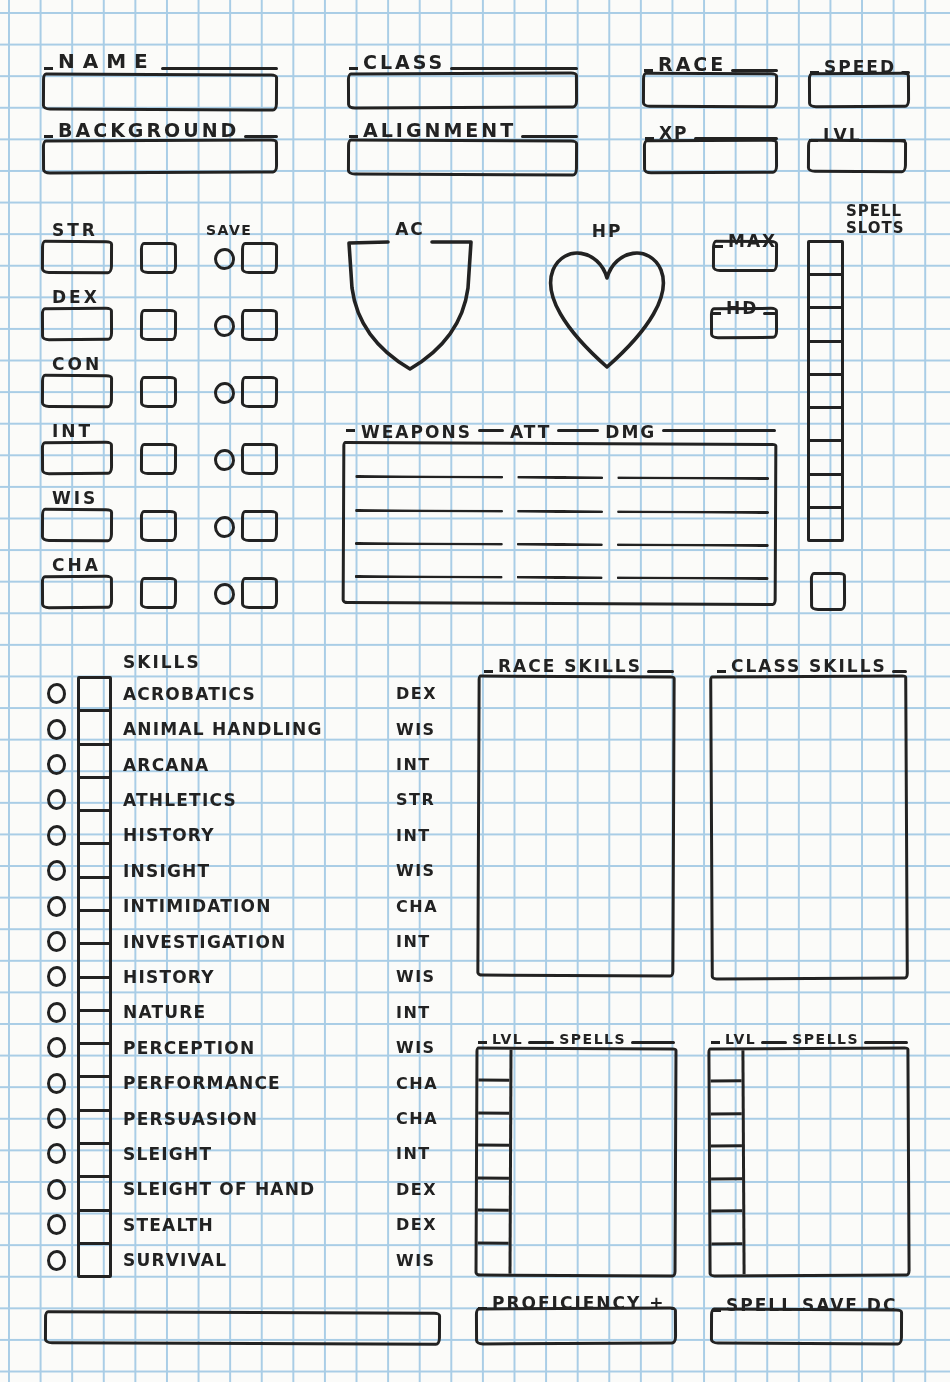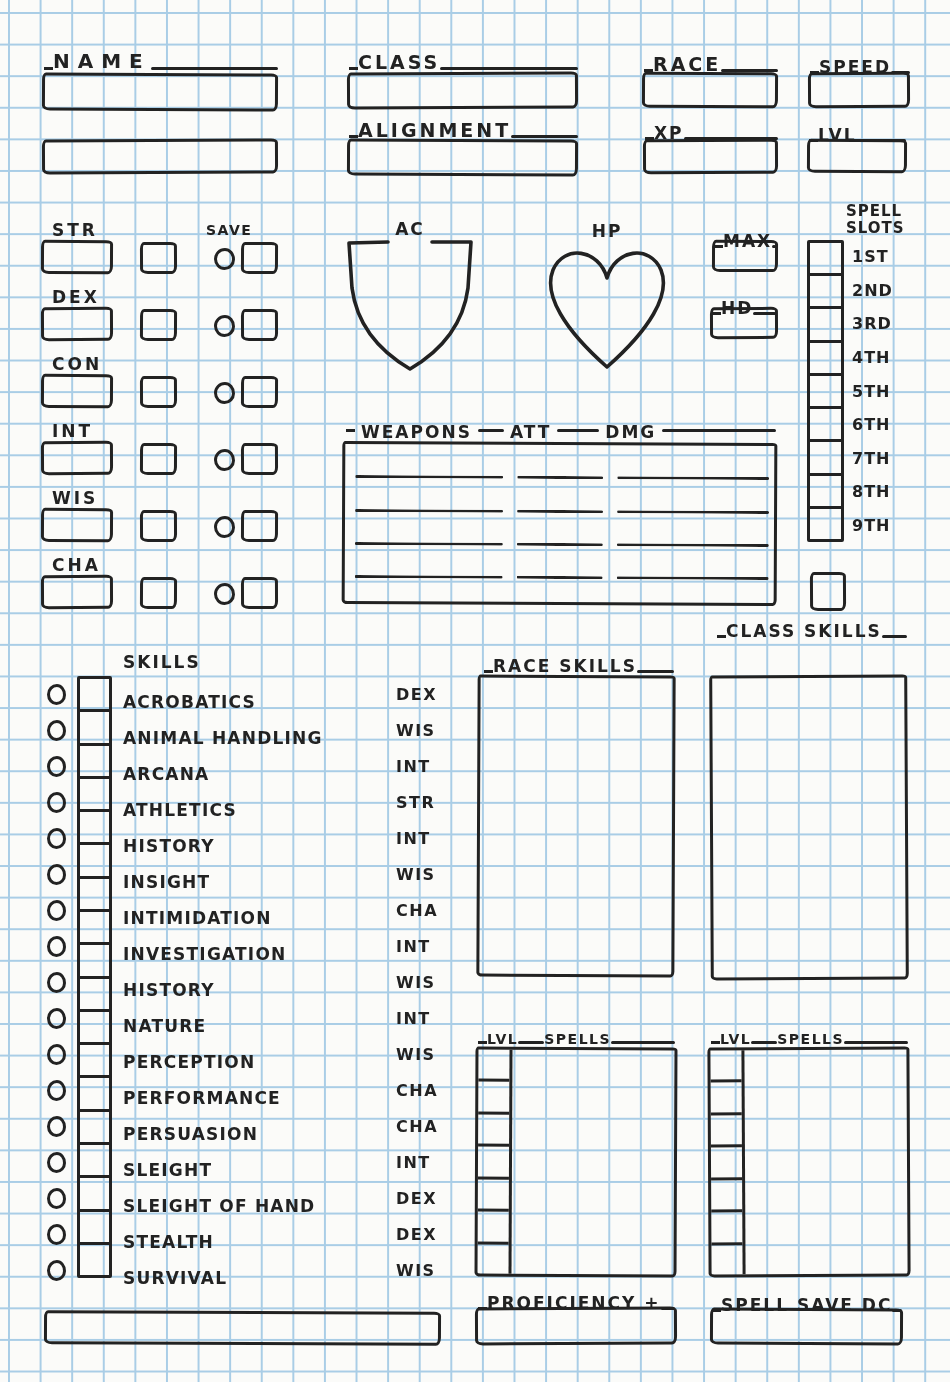--- a/index.html
+++ b/index.html
@@ -13,21 +13,21 @@
       linear-gradient(to right, var(--gridc) 0 1.6px, transparent 1.6px),
       linear-gradient(to bottom, var(--gridc) 0 1.6px, transparent 1.6px);
     background-size:31.6px 31.6px;
     background-position:8px 12px;
   }
   .lbl{ font-weight:700; color:var(--ink); white-space:nowrap; }
   .lbl-name{font-size:20px;letter-spacing:8px;}
   .lbl-lg{font-size:19px;letter-spacing:3px;text-align:center;}
   .lbl-md{font-size:17px;letter-spacing:2px;}
   .lbl-sm{font-size:14px;letter-spacing:1.5px;}
-  .label-row{ position:absolute; display:flex; align-items:flex-end; height:24px; }
+  .label-row{ position:absolute; display:flex; align-items:flex-end; gap:5px; height:24px; }
   .tick{ width:9px; border-bottom:3px solid var(--ink); margin-bottom:3px; flex:0 0 auto; }
   .tail{ flex:1 1 auto; border-bottom:3px solid var(--ink); margin-bottom:3px; border-radius:2px; }
   .tail-sm{ flex:0 0 26px; } .tail-md{ flex:0 0 42px; }
   .box{ position:absolute; border:3px solid var(--ink);
         border-radius:4px 7px 5px 8px / 7px 4px 8px 5px; background:transparent; }
   .big-box{ position:absolute; border:3px solid var(--ink); border-radius:3px 5px 4px 6px/5px 3px 6px 4px; }
   .r-a{ transform:rotate(.25deg);} .r-b{ transform:rotate(-.3deg);}
   .circle{ border:3px solid var(--ink); border-radius:52% 48% 50% 50% / 50% 52% 48% 50%; background:transparent; }
 
   
@@ -54,21 +54,21 @@
   
   #weapons-header{ position:absolute; left:346px; top:421px; width:430px; display:flex; align-items:center; gap:6px; height:22px; }
   .w-row{ position:absolute; left:0; width:100%; height:0; }
   .w-seg{ position:absolute; height:0; border-bottom:3px solid var(--ink); border-radius:2px; }
   .w-s1{ left:10px; width:148px; } .w-s2{ left:172px; width:86px; } .w-s3{ left:272px; width:152px; }
 
   
   #skill-rows{ position:absolute; left:40px; top:676px; width:420px; height:602px; display:flex; flex-direction:column; }
   .skill-row{ flex:1; display:flex; align-items:center; padding-left:7px; }
   .sk-circ{ width:19px; height:21px; flex:0 0 auto; }
-  .sk-name{ margin-left:57px; font-weight:700; font-size:17px; letter-spacing:1.2px; color:var(--ink);margin-top:16px; }
+  .sk-name{ margin-left:57px; font-weight:700; font-size:17px; letter-spacing:1.2px; color:var(--ink); }
   .sk-ab{ margin-left:auto; width:64px; font-weight:700; font-size:16px; letter-spacing:1.5px; color:var(--ink); }
 
   .shape-lbl{ position:absolute; left:50%; transform:translateX(-50%); font-weight:700;
               font-size:17px; letter-spacing:2px; color:var(--ink); }
   svg{ display:block; overflow:visible; }
 </style>
 </head>
 <body>
 
 <div class="sheet">
@@ -94,20 +94,25 @@
   </div>
   <div class="box r-a" style="left:642px;top:72px;width:136px;height:36px"></div>
 
   <div class="label-row" style="left:810px;top:53px;width:100px">
     <i class="tick"></i>
     <span class="lbl lbl-md">SPEED</span>
     <i class="tail"></i>
   </div>
   <div class="box r-b" style="left:808px;top:72px;width:102px;height:36px"></div>
 
+  <div class="label-row" style="left:44px;top:117px;width:234px">
+    <i class="tick"></i>
+    <span class="lbl lbl-lg">BACKGROUND</span>
+    <i class="tail"></i>
+  </div>
   <div class="box r-b" style="left:42px;top:139px;width:236px;height:35px"></div>
 
   <div class="label-row" style="left:349px;top:117px;width:229px">
     <i class="tick"></i>
     <span class="lbl lbl-lg">ALIGNMENT</span>
     <i class="tail"></i>
   </div>
   <div class="box r-a" style="left:347px;top:139px;width:231px;height:37px"></div>
 
   <div class="label-row" style="left:645px;top:119px;width:133px">
@@ -206,31 +211,20 @@
       <div class="lcell"></div>
       <div class="lcell"></div>
       <div class="lcell"></div>
       <div class="lcell"></div>
       <div class="lcell"></div>
       <div class="lcell"></div>
       <div class="lcell"></div>
       <div class="lcell"></div>
       <div class="lcell"></div>
     </div>
-  <div id="slot-labels">
-      <span class="slot-label">1ST</span>
-      <span class="slot-label">2ND</span>
-      <span class="slot-label">3RD</span>
-      <span class="slot-label">4TH</span>
-      <span class="slot-label">5TH</span>
-      <span class="slot-label">6TH</span>
-      <span class="slot-label">7TH</span>
-      <span class="slot-label">8TH</span>
-      <span class="slot-label">9TH</span>
-    </div>
   <div class="box r-b" style="left:810px;top:572px;width:36px;height:39px"></div>
 
   <div id="weapons-header">
     <i class="tick"></i>
     <span class="lbl lbl-md">WEAPONS</span>
     <i class="tail tail-sm"></i>
     <span class="lbl lbl-md">ATT</span>
     <i class="tail tail-md"></i>
     <span class="lbl lbl-md">DMG</span>
     <i class="tail"></i>
@@ -367,21 +361,21 @@
       </div>
     </div>
 
   <div class="label-row" style="left:484px;top:652px;width:190px">
     <i class="tick"></i>
     <span class="lbl lbl-md">RACE SKILLS</span>
     <i class="tail"></i>
   </div>
   <div class="big-box r-a" style="left:477px;top:675px;width:198px;height:302px"></div>
 
-  <div class="label-row" style="left:717px;top:617px;width:190px">
+  <div class="label-row" style="left:717px;top:652px;width:190px">
     <i class="tick"></i>
     <span class="lbl lbl-md">CLASS SKILLS</span>
     <i class="tail"></i>
   </div>
   <div class="big-box r-b" style="left:710px;top:675px;width:198px;height:305px"></div>
 
   <div class="label-row" style="left:478px;top:1023px;width:197px">
     <i class="tick"></i>
     <span class="lbl lbl-sm">LVL</span>
     <i class="tail tail-sm"></i>

